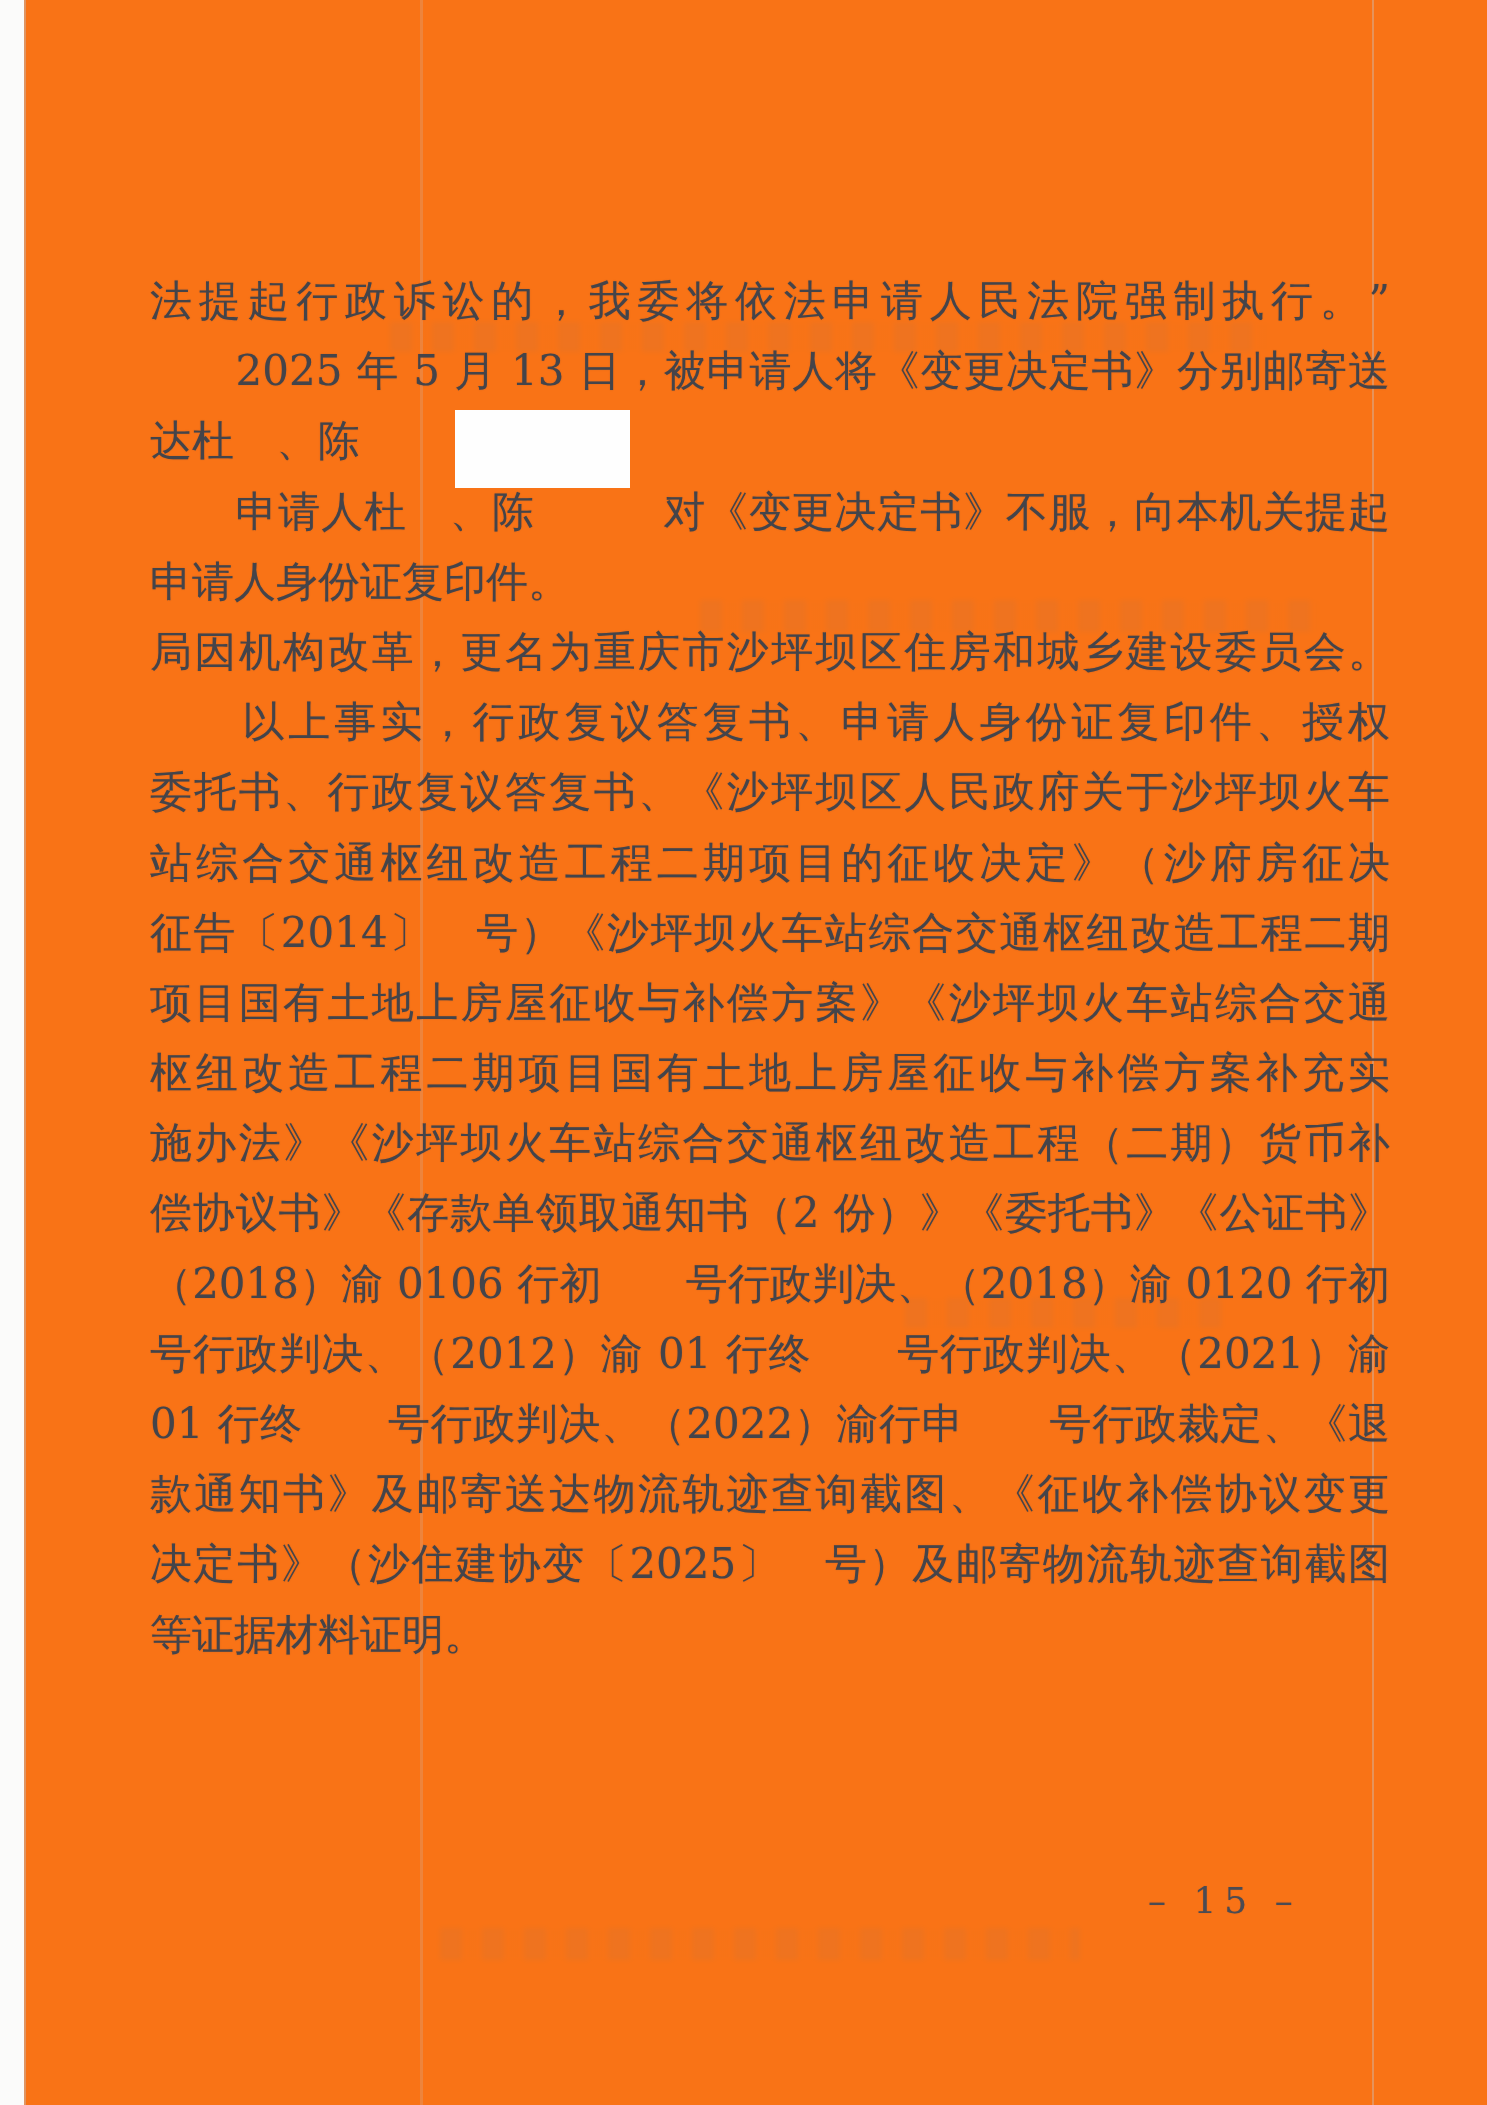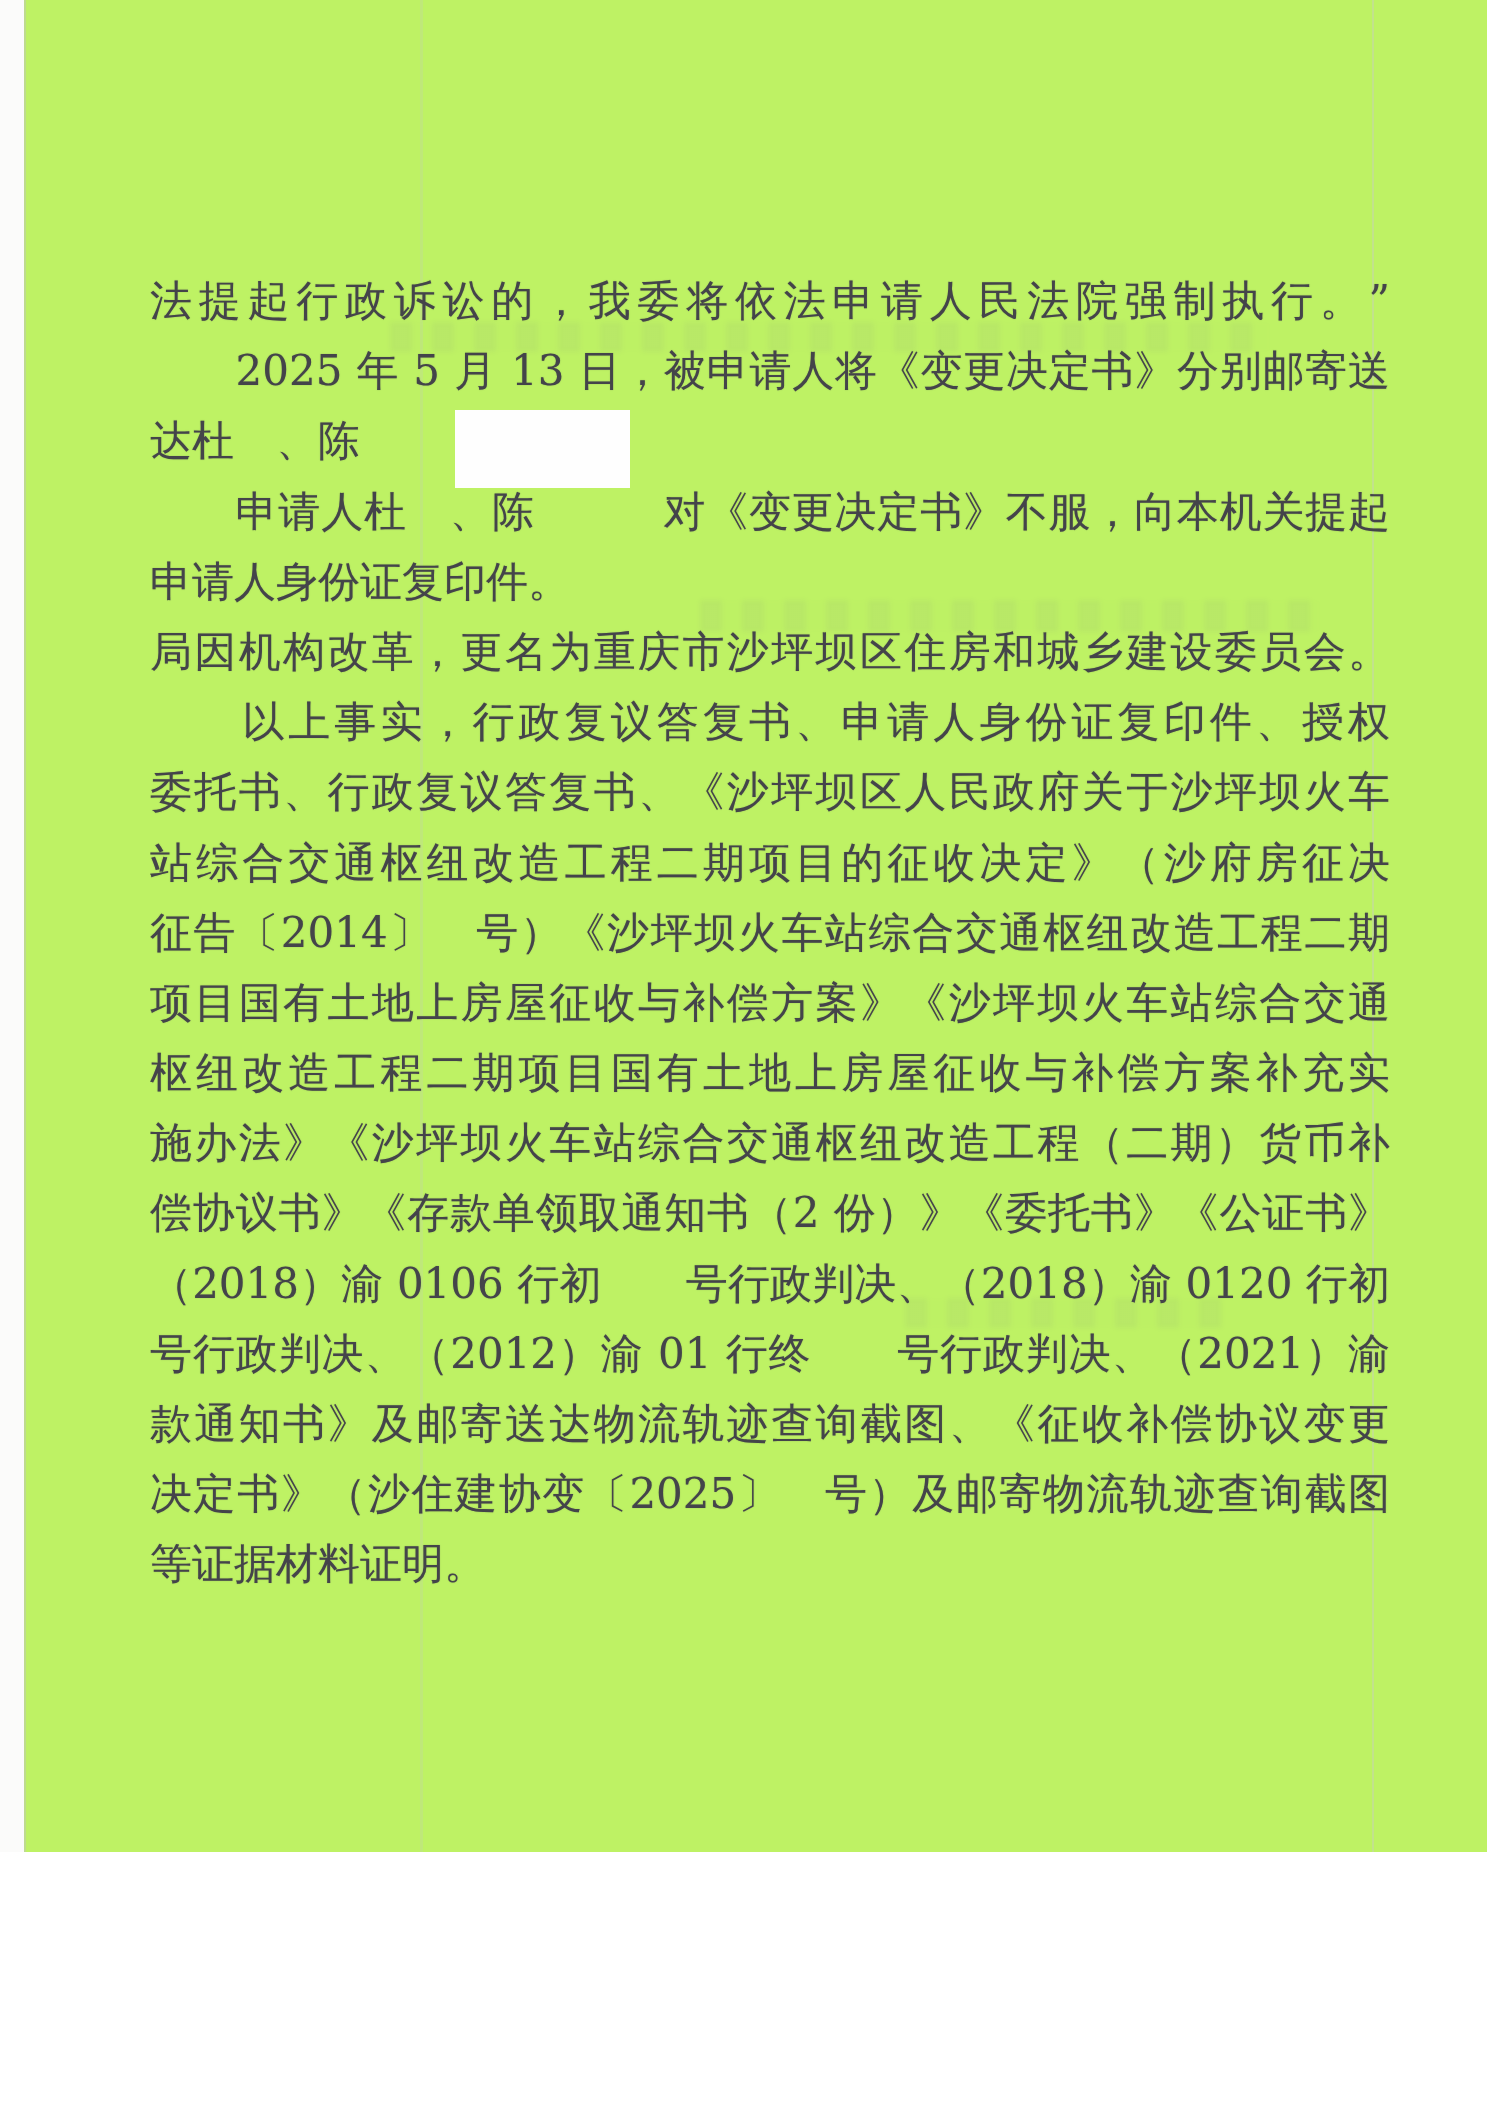--- a/index.html
+++ b/index.html
@@ -1,20 +1,20 @@
 <!DOCTYPE html>
 <html><head>
 <meta charset="utf-8">
 <style>
   html, body { margin: 0; padding: 0; background: #ffffff; }
   .page {
     position: relative;
     width: 1487px;
-    height: 1852px;
-    background: #bef264;
+    height: 2105px;
+    background: #f97316;
     overflow: hidden;
     font-family: "DejaVu Serif", "Liberation Serif", serif;
   }
   
   .edge-strip {
     position: absolute; left: 0; top: 0; width: 24px; height: 100%;
     background: #fbfbfa;
   }
   .scan-line {
     position: absolute; top: 0; height: 100%;
@@ -101,20 +101,21 @@
     <div class="line full">　　以上事实，行政复议答复书、申请人身份证复印件、授权</div>
     <div class="line full">委托书、行政复议答复书、《沙坪坝区人民政府关于沙坪坝火车</div>
     <div class="line full">站综合交通枢纽改造工程二期项目的征收决定》（沙府房征决</div>
     <div class="line full">征告〔2014〕　号）《沙坪坝火车站综合交通枢纽改造工程二期</div>
     <div class="line full">项目国有土地上房屋征收与补偿方案》《沙坪坝火车站综合交通</div>
     <div class="line full">枢纽改造工程二期项目国有土地上房屋征收与补偿方案补充实</div>
     <div class="line full">施办法》《沙坪坝火车站综合交通枢纽改造工程（二期）货币补</div>
     <div class="line full">偿协议书》《存款单领取通知书（2 份）》《委托书》《公证书》</div>
     <div class="line full">（2018）渝 0106 行初　　号行政判决、（2018）渝 0120 行初</div>
     <div class="line full">号行政判决、（2012）渝 01 行终　　号行政判决、（2021）渝</div>
+    <div class="line full">01 行终　　号行政判决、（2022）渝行申　　号行政裁定、《退</div>
     <div class="line full">款通知书》及邮寄送达物流轨迹查询截图、《征收补偿协议变更</div>
     <div class="line full">决定书》（沙住建协变〔2025〕　号）及邮寄物流轨迹查询截图</div>
     <div class="line short">等证据材料证明。</div>
   </div>
 
   <div class="redaction-box"></div>
 
   <div class="page-number">– 15 –</div>
 
 </div>

